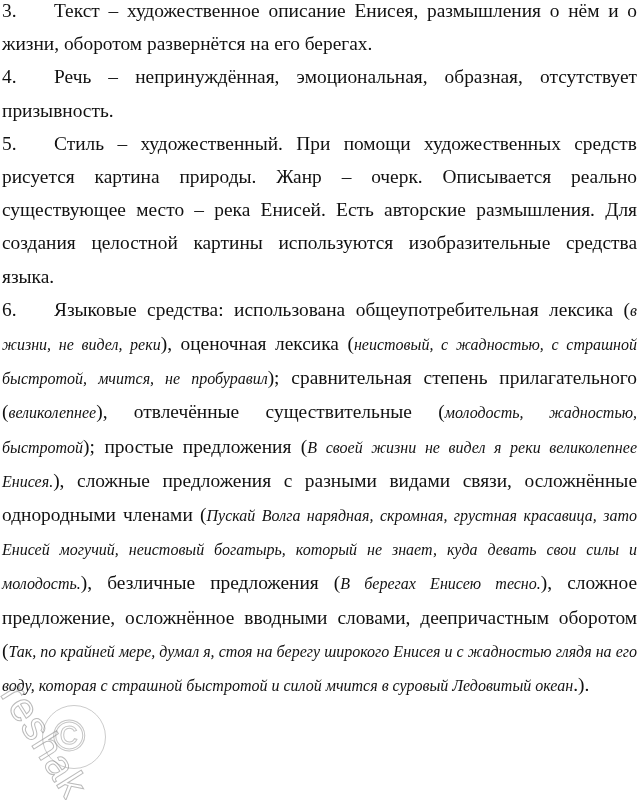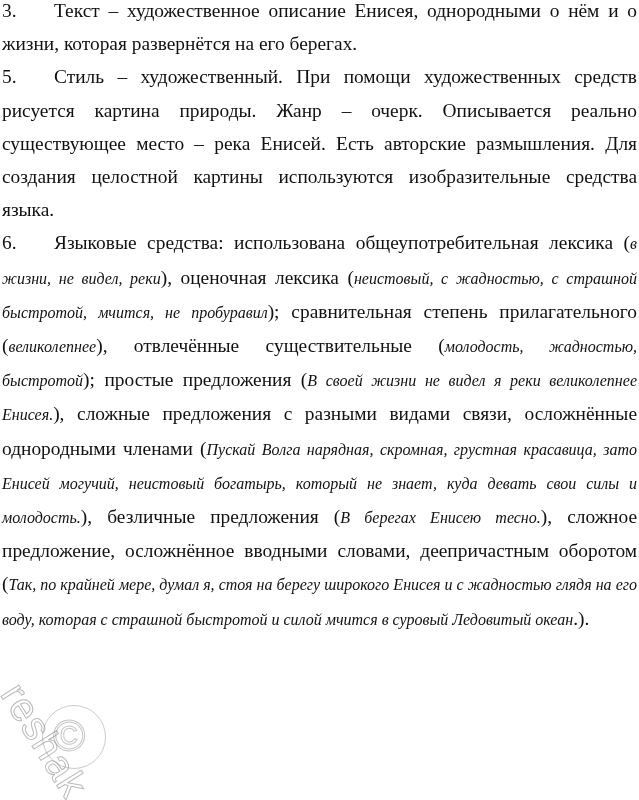--- a/index.html
+++ b/index.html
@@ -77,22 +77,23 @@
       font-size: 44px;
       line-height: 50px;
       color: transparent;
       -webkit-text-stroke: 1px rgba(150,150,150,0.55);
     }
   </style>
 </head>
 <body>
 
 <div class="doc">
-  <p class="item"><span class="num">3.</span><span>Текст – художественное описание Енисея, однородными о нём и о жизни, которая развернётся на его берегах.</span></p>
+  <p class="item"><span class="num">3.</span><span>Текст – художественное описание Енисея, размышления о нём и о жизни, оборотом развернётся на его берегах.</span></p>
 
+  <p class="item"><span class="num">4.</span><span>Речь – непринуждённая, эмоциональная, образная, отсутствует призывность.</span></p>
 
   <p class="item"><span class="num">5.</span><span>Стиль – художественный. При помощи художественных средств рисуется картина природы. Жанр – очерк. Описывается реально существующее место – река Енисей. Есть авторские размышления. Для создания целостной картины используются изобразительные средства языка.</span></p>
 
   <p class="item"><span class="num">6.</span><span>Языковые средства: использована общеупотребительная лексика (</span><span class="ex">в жизни, не видел, реки</span><span>), оценочная лексика (</span><span class="ex">неистовый, с жадностью, с страшной быстротой, мчится, не пробуравил</span><span>); сравнительная степень прилагательного (</span><span class="ex">великолепнее</span><span>), отвлечённые существительные (</span><span class="ex">молодость, жадностью, быстротой</span><span>); простые предложения (</span><span class="ex">В своей жизни не видел я реки великолепнее Енисея.</span><span>), сложные предложения с разными видами связи, осложнённые однородными членами (</span><span class="ex">Пускай Волга нарядная, скромная, грустная красавица, зато Енисей могучий, неистовый богатырь, который не знает, куда девать свои силы и молодость.</span><span>), безличные предложения (</span><span class="ex">В берегах Енисею тесно.</span><span>), сложное предложение, осложнённое вводными словами, деепричастным оборотом (</span><span class="ex">Так, по крайней мере, думал я, стоя на берегу широкого Енисея и с жадностью глядя на его воду, которая с страшной быстротой и силой мчится в суровый Ледовитый океан</span><span>.).</span></p>
 </div>
 
 <div class="watermark">
   <div class="wm-circle"></div>
   <div class="wm-c">©</div>
   <div class="wm-text">reshak.ru</div>

